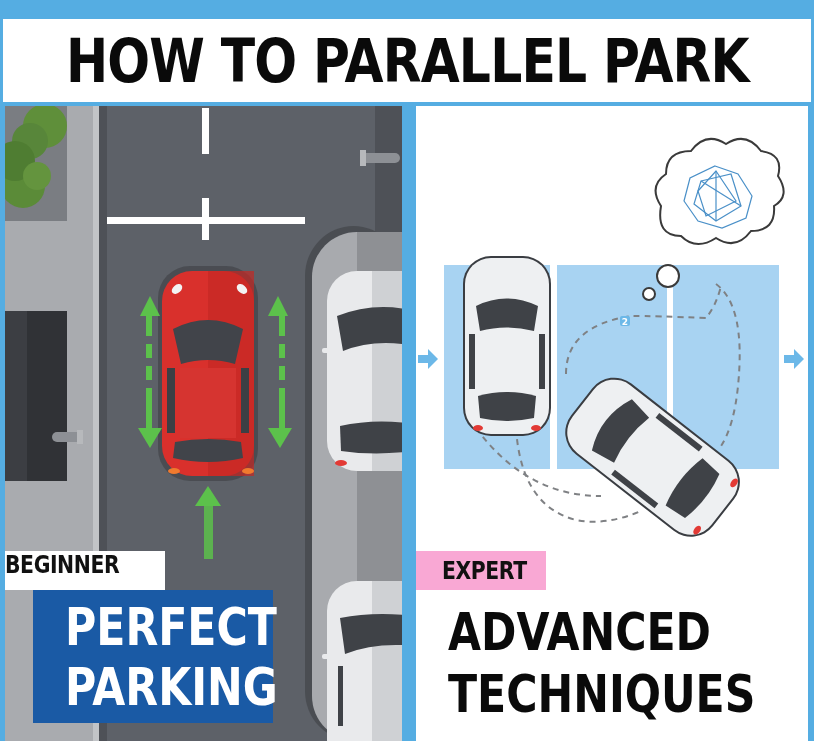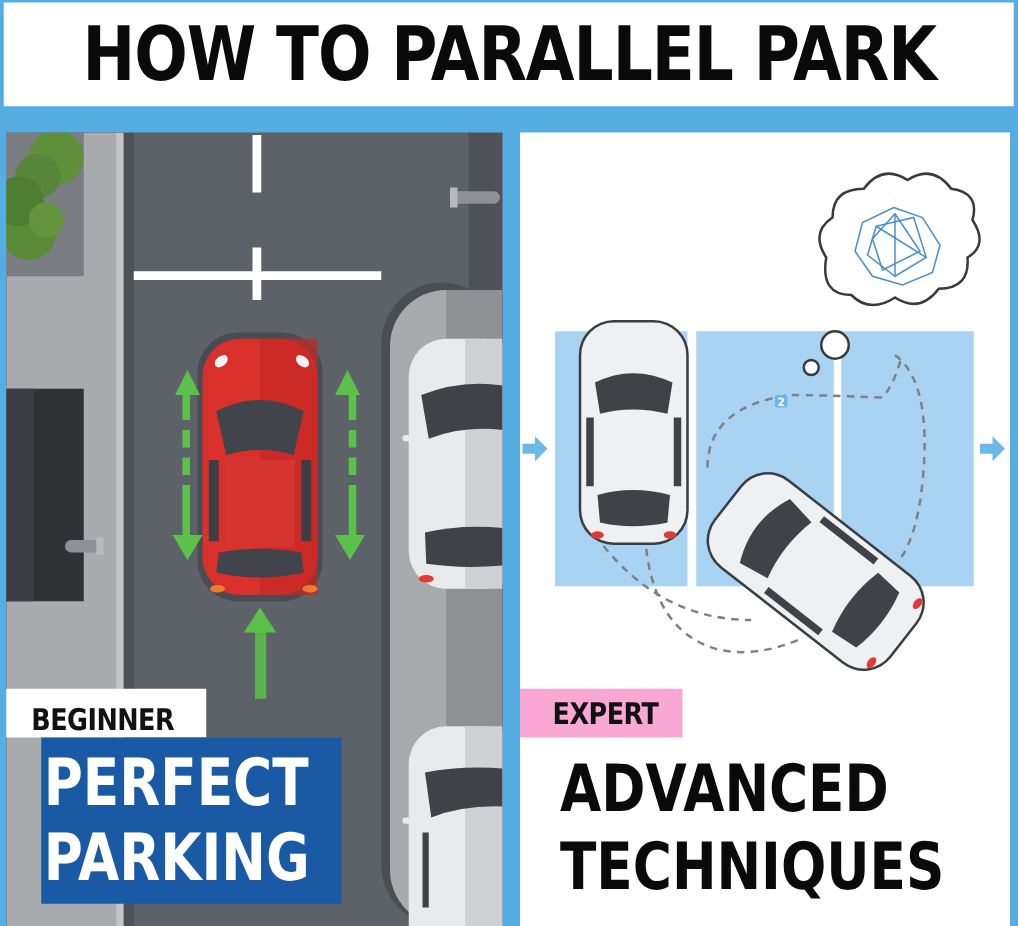--- a/index.html
+++ b/index.html
@@ -1,48 +1,48 @@
 <!DOCTYPE html>
 <html><head>
 <meta charset="utf-8">
 <style>
   * { box-sizing: border-box; margin: 0; padding: 0; }
   html, body { width: 814px; height: 741px; overflow: hidden; background: #55ade2; }
   body { position: relative; font-family: "DejaVu Sans", "Liberation Sans", sans-serif; }
 
   .title-bar {
-    position: absolute; left: 3px; top: 2px; width: 808px; height: 83px;
+    position: absolute; left: 3px; top: 19px; width: 808px; height: 83px;
     background: #ffffff; display: flex; align-items: center; justify-content: center;
   }
   .title-bar h1 {
     font-family: "DejaVu Sans", sans-serif; font-weight: bold; font-size: 60px;
     color: #0a0a0a; letter-spacing: -1px; transform: scaleX(0.84); white-space: nowrap;
   }
 
   .panel-left {
     position: absolute; left: 5px; top: 106px; width: 397px; height: 635px;
     background: #5d6168; overflow: hidden;
   }
   .panel-right {
     position: absolute; left: 416px; top: 106px; width: 392px; height: 635px;
     background: #ffffff; overflow: hidden;
   }
   .panel-right svg, .panel-left svg { position: absolute; left: 0; top: 0; }
 
   .badge-beginner {
     position: absolute; left: 5px; top: 551px; width: 160px; height: 39px;
-    background: #ffffff; display: flex; align-items: flex-end; padding-left: 20px;
+    background: #ffffff; display: flex; align-items: flex-start; 
   }
   .badge-beginner span, .badge-expert span {
     font-family: "DejaVu Sans", sans-serif; font-weight: bold; font-size: 24px;
     color: #111; letter-spacing: -0.5px; transform: scaleX(0.85); transform-origin: left center; white-space: nowrap;
   }
   .headline-beginner {
     position: absolute; left: 33px; top: 590px; width: 240px; height: 133px;
-    background: #1a5aa5; display: flex; flex-direction: column; justify-content: center; padding-left: 2px;
+    background: #1a5aa5; display: flex; flex-direction: column; justify-content: center; padding-left: 32px;
   }
   .headline-beginner span {
     font-family: "DejaVu Sans", sans-serif; font-weight: bold; font-size: 52px; line-height: 60px;
     color: #ffffff; transform: scaleX(0.82); transform-origin: left center; white-space: nowrap;
   }
 
   .badge-expert {
     position: absolute; left: 416px; top: 551px; width: 130px; height: 39px;
     background: #f9a8d4; display: flex; align-items: center; padding-left: 26px;
   }

